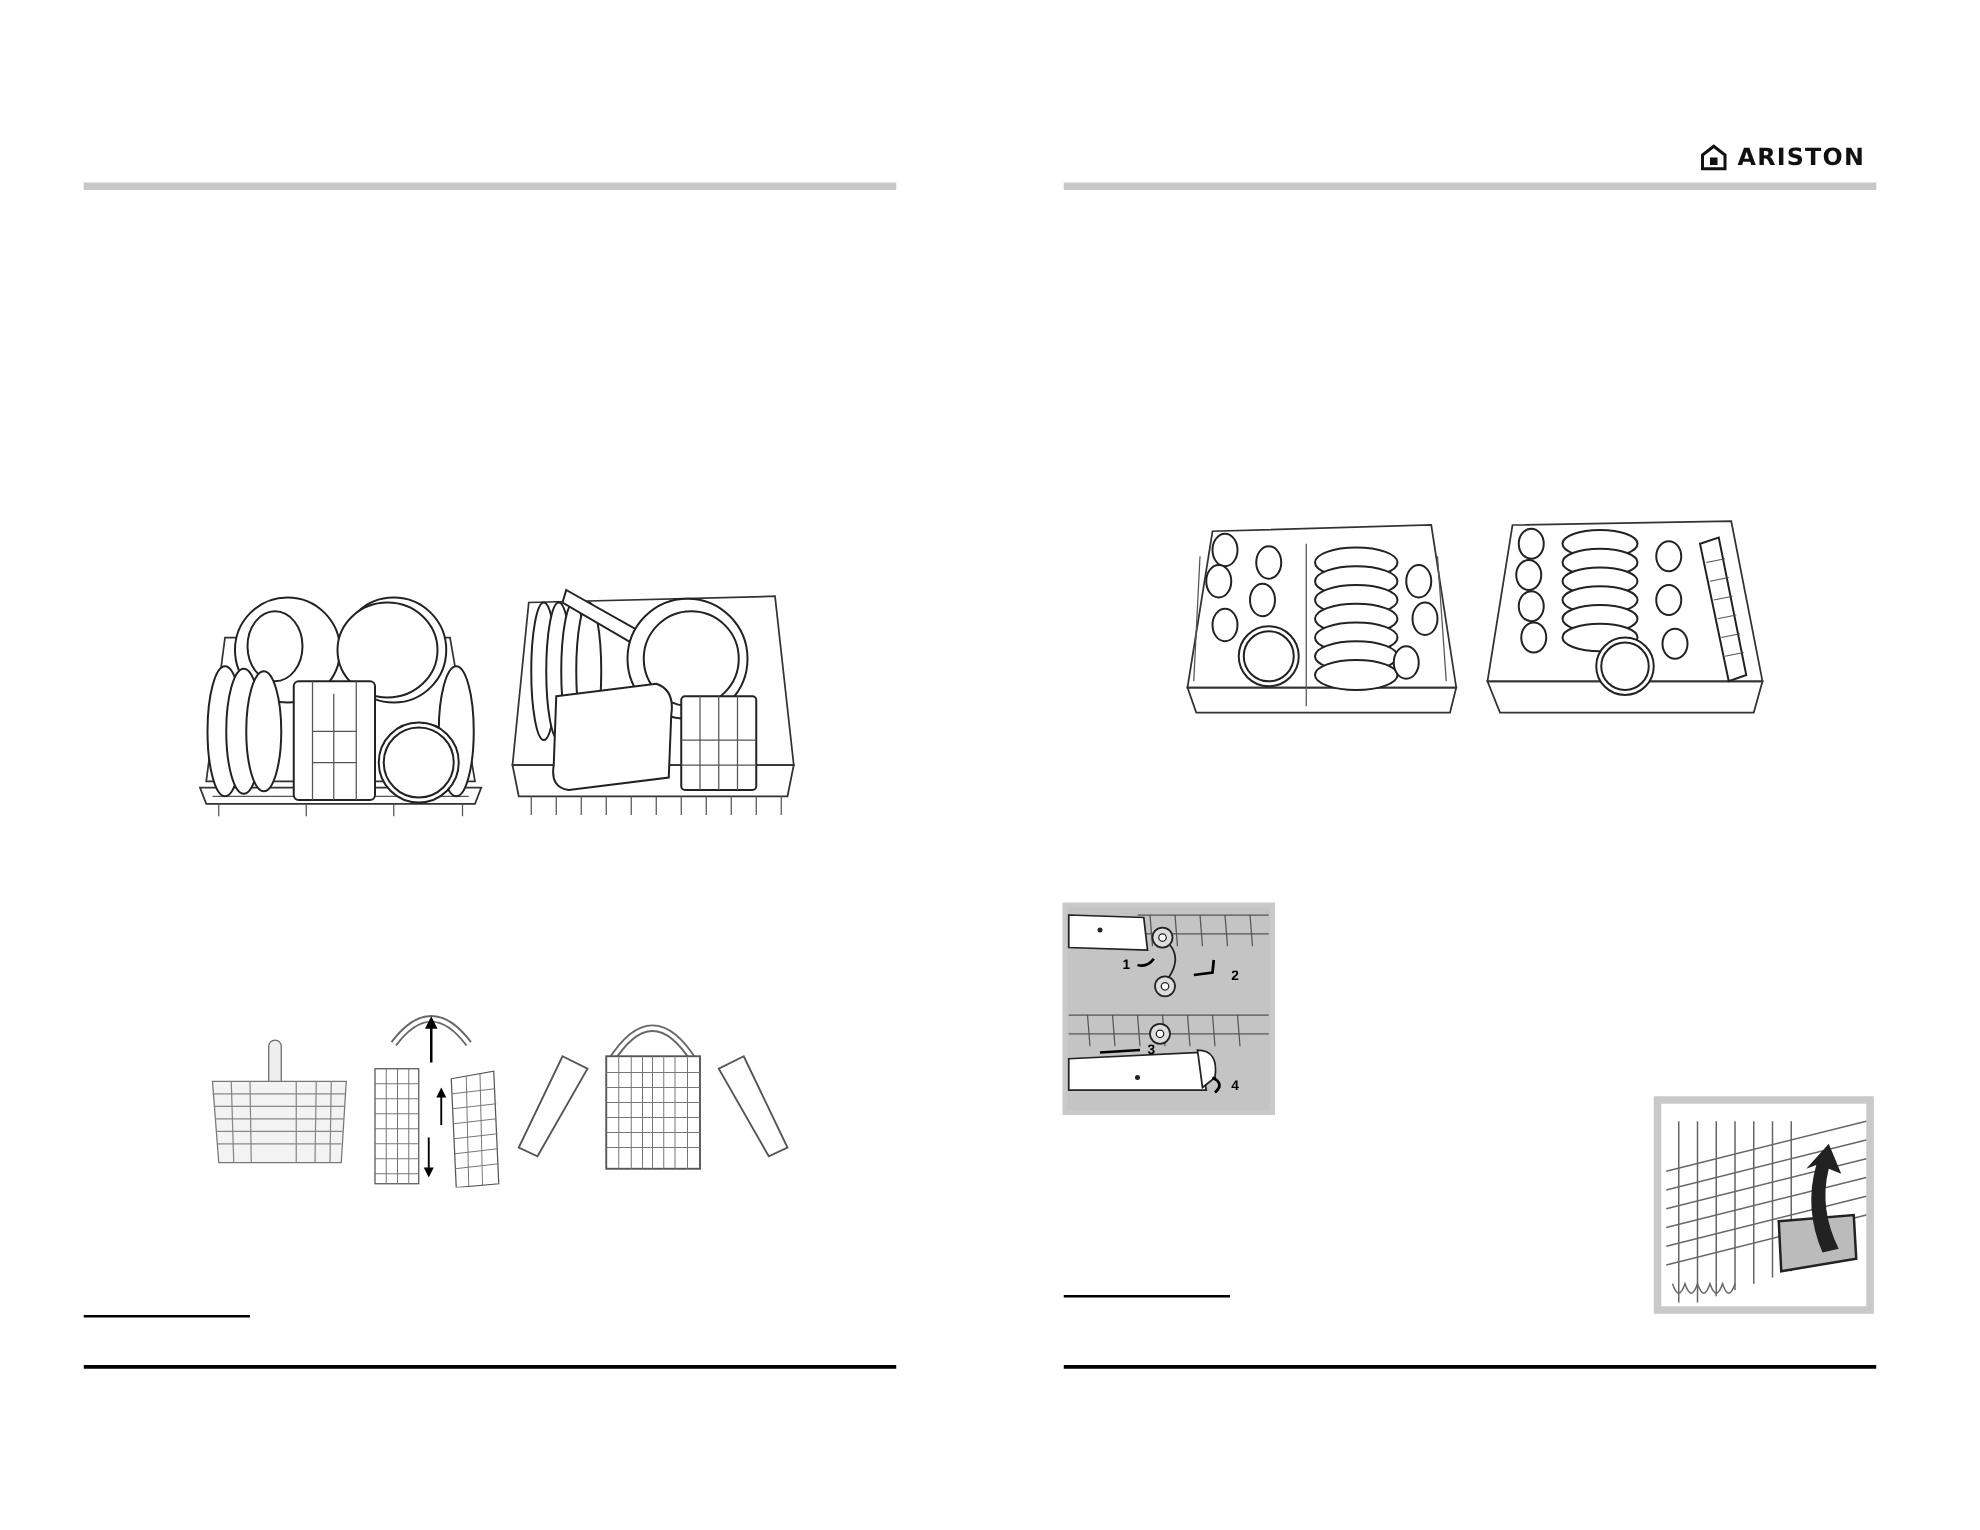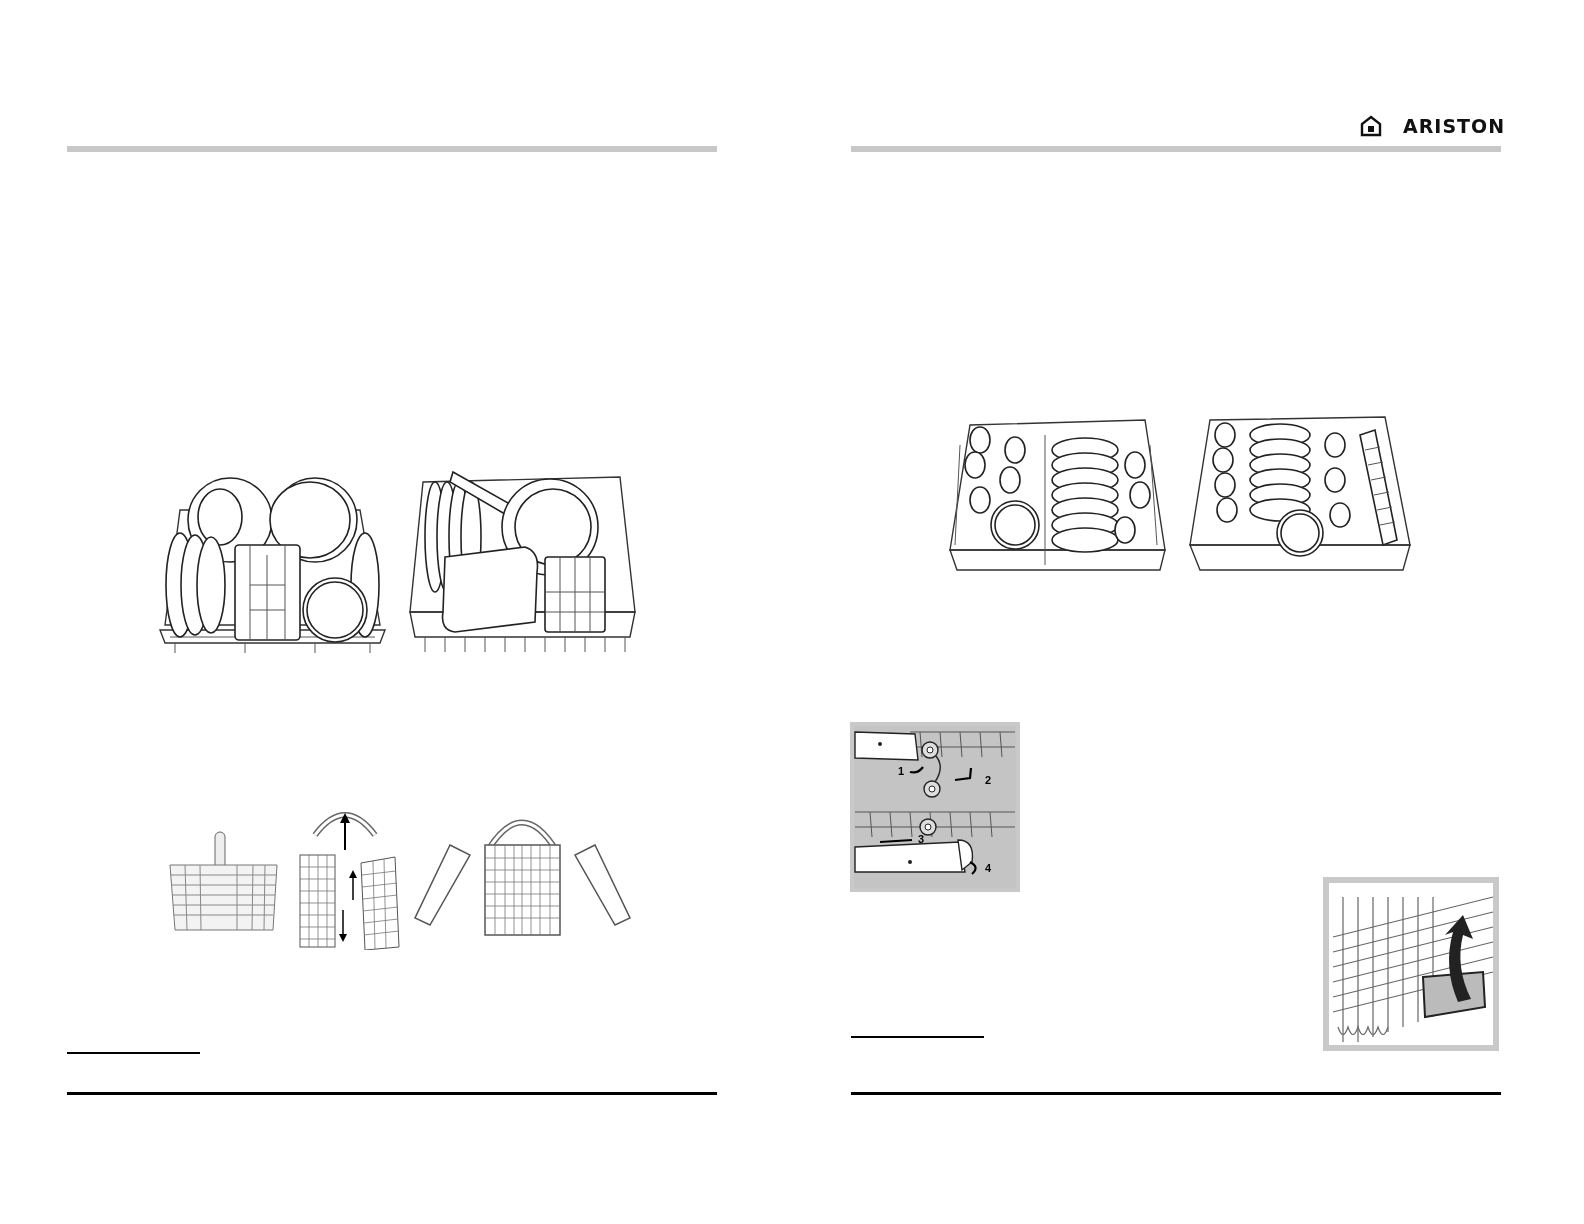--- a/index.html
+++ b/index.html
@@ -1,21 +1,21 @@
 <!DOCTYPE html>
 <html><head>
 <meta charset="utf-8">
 <style>
   html, body { margin:0; padding:0; background:#ffffff; }
   body { width:1584px; height:1224px; position:relative; overflow:hidden; font-family:"Liberation Sans", sans-serif; }
   .abs { position:absolute; }
   .top-rule { height:6px; background:#c8c8c8; }
   .bottom-rule { height:3px; background:#000; }
   .footnote-rule { height:2px; background:#000; }
-  .logo { display:flex; align-items:center; gap:21px; }
+  .logo { display:flex; align-items:center; gap:8px; }
   .logo-text { font-family:"DejaVu Sans", sans-serif; font-weight:bold; font-size:19px; letter-spacing:1px; color:#111; }
   .fig-box { background:#c9c9c9; }
   svg { display:block; }
   .wire { fill:none; stroke:#333; stroke-width:1.4; }
   .wire-thin { fill:none; stroke:#555; stroke-width:1; }
   .plate { fill:#fff; stroke:#222; stroke-width:1.6; }
 </style>
 </head>
 <body>
 

